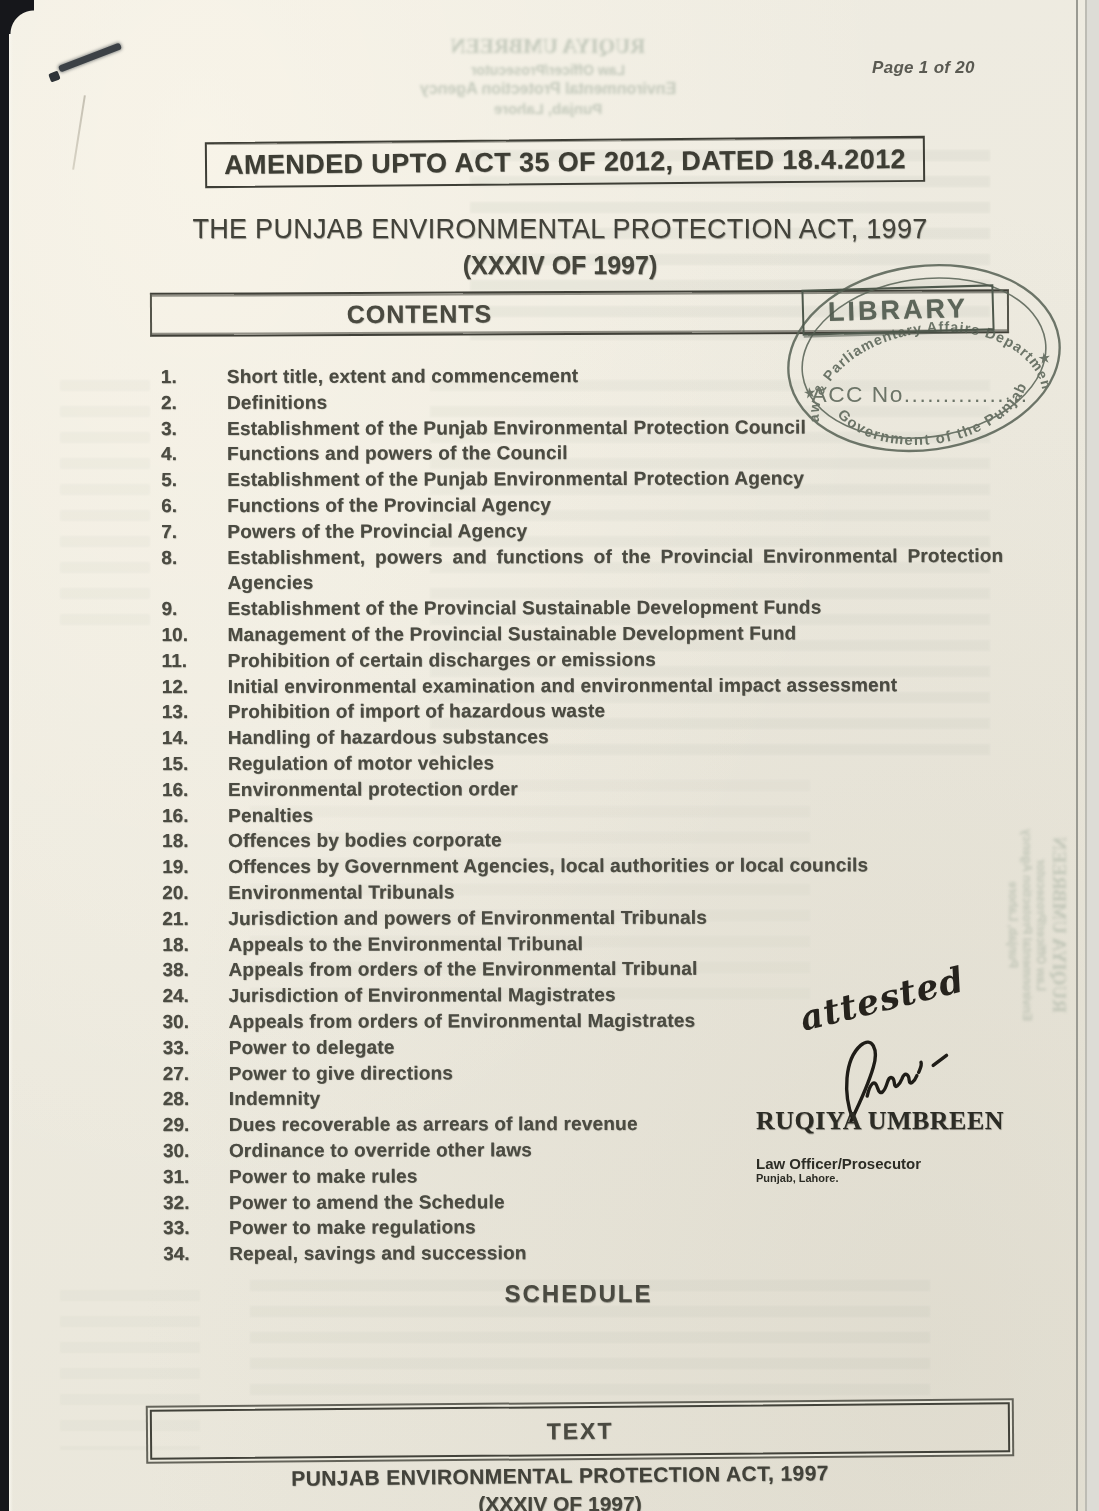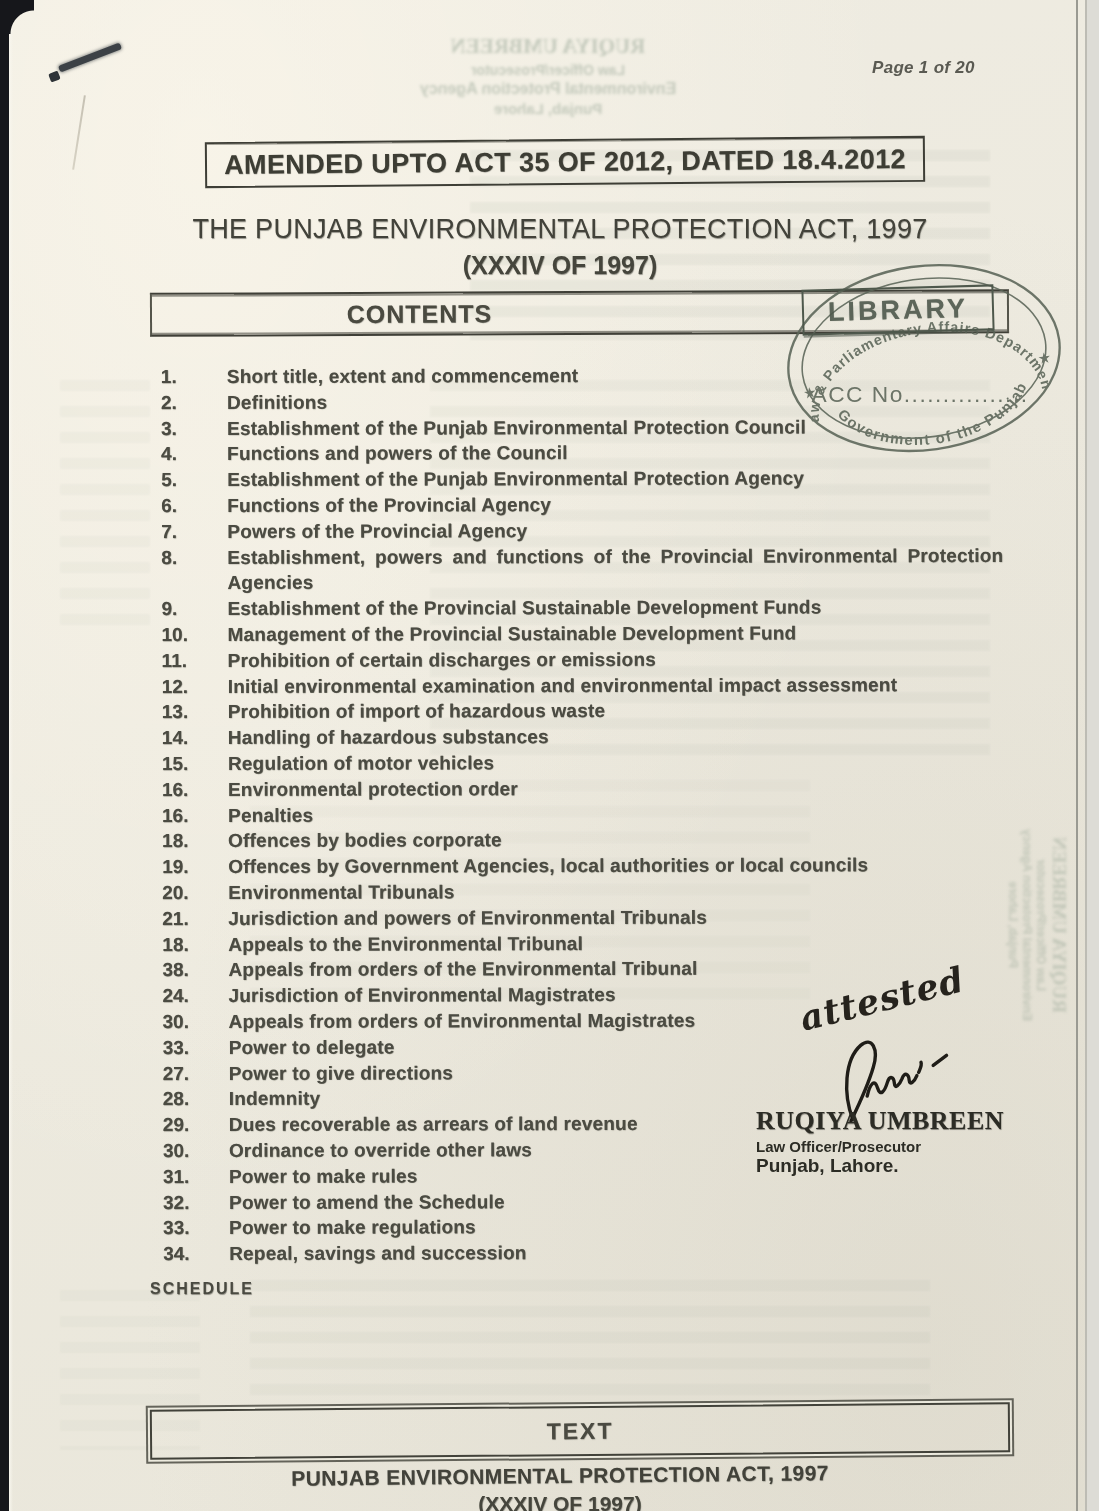--- a/index.html
+++ b/index.html
@@ -79,35 +79,35 @@
 
   
   .list{position:absolute;left:162px;top:363px;width:842px;transform:rotate(-.15deg);}
   .row{display:flex;align-items:flex-start;line-height:25.8px;}
   .row .num{flex:0 0 50px;font-size:19px;font-weight:bold;color:#4b4b42;
     text-shadow:.4px .4px .7px rgba(70,70,60,.6);}
   .row .item-title{flex:1;margin-left:16px;font-size:19px;font-weight:bold;color:#4b4b42;
     letter-spacing:.2px;text-shadow:.4px .4px .7px rgba(70,70,60,.6);}
   .row:nth-child(8) .item-title{text-align:justify;}
 
-  .schedule{position:absolute;left:150px;top:1280px;width:857px;
-    font-size:16px;font-weight:bold;letter-spacing:2px;color:#4a4a41;
+  .schedule{position:absolute;left:150px;top:1280px;width:857px;text-align:center;
+    font-size:24px;font-weight:bold;letter-spacing:2px;color:#4a4a41;
     text-shadow:.5px .5px .8px rgba(62,62,54,.5);}
 
   
   .attested{position:absolute;left:798px;top:978px;font-family:"DejaVu Serif",serif;
     font-style:italic;font-weight:bold;font-size:35px;color:#26231d;
     transform:rotate(-14deg);letter-spacing:1px;}
   .signature{position:absolute;left:836px;top:1028px;width:120px;height:100px;transform:rotate(-4deg);}
   .name-block{position:absolute;left:756px;top:1106px;width:256px;text-align:left;color:#2c2c25;}
   .name-block .nm{font-family:"Liberation Serif",serif;font-weight:bold;font-size:26px;letter-spacing:.5px;
     text-shadow:.5px .5px .7px rgba(44,44,37,.5);}
-  .name-block .t1{font-size:15px;font-weight:bold;margin-top:2px;}
+  .name-block .t1{font-size:15px;font-weight:bold;margin-top:19px;}
   .name-block .t2{font-size:16px;font-weight:bold;}
-  .name-block .t3{font-size:19px;font-weight:bold;}
+  .name-block .t3{font-size:11px;font-weight:bold;}
 
   
   .text-box{position:absolute;left:150px;top:1406px;width:856px;height:46px;
     border:2px solid #42423a;box-shadow:0 0 0 2px #eceade, 0 0 0 4px rgba(66,66,58,.8);
     transform:rotate(-.5deg);display:flex;align-items:center;justify-content:center;}
   .text-box span{font-size:23px;font-weight:bold;letter-spacing:2px;color:#4a4a41;
     text-shadow:.5px .5px .8px rgba(62,62,54,.5);}
   .foot-title{position:absolute;left:60px;top:1464px;width:1000px;text-align:center;
     font-size:21px;font-weight:bold;color:#42423a;letter-spacing:.4px;transform:rotate(-.6deg);
     text-shadow:.5px .5px .8px rgba(62,62,54,.5);}

